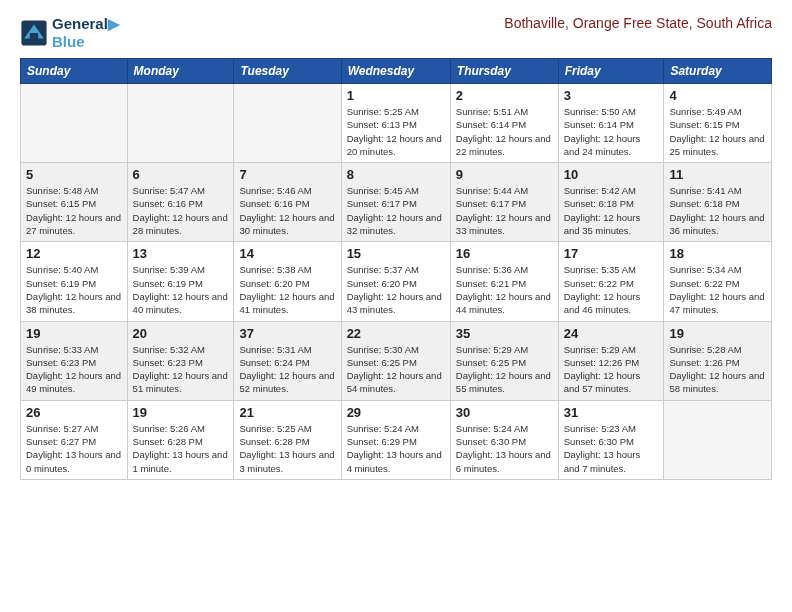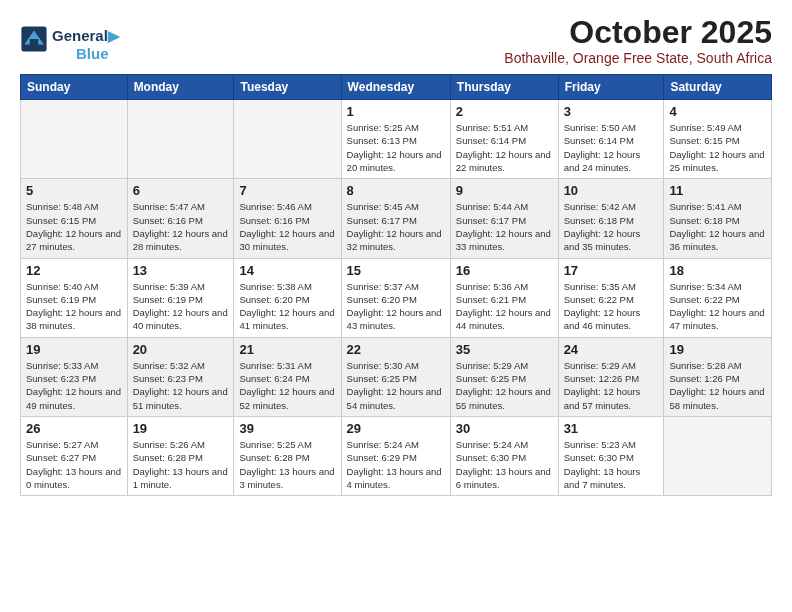--- a/index.html
+++ b/index.html
@@ -50,20 +50,21 @@
       font-size: 10px;
     }
     .calendar th {
       background: #2255a4;
       color: #fff;
       text-align: left;
       padding: 5px 6px;
       font-size: 12px;
       font-weight: bold;
       border: 1px solid #1a4080;
+      font-style: italic;
     }
     .calendar td {
       border: 1px solid #ccc;
       vertical-align: top;
       padding: 4px 5px;
       width: 113px;
       min-height: 70px;
       height: 78px;
       background: #fff;
     }
@@ -90,26 +91,25 @@
 
 <div class="page">
   <div class="header">
     <div class="logo-area">
       <svg class="logo-icon" viewBox="0 0 40 40">
         <rect x="2" y="2" width="36" height="36" rx="4" fill="#1a3a5c"></rect>
         <polygon points="20,8 34,28 6,28" fill="#4a9fd4"></polygon>
         <rect x="14" y="20" width="12" height="10" fill="#1a3a5c"></rect>
       </svg>
       <div>
-        <div style="font-size:15px;font-weight:bold;color:#1a3a5c;margin-top:12px;">General<span style="color:#4a9fd4;">▶</span></div>
-        <div style="font-size:15px;font-weight:bold;color:#4a9fd4;margin-left:24px;">Blue</div>
+        <div style="font-size:15px;font-weight:bold;color:#1a3a5c;">General<span style="color:#4a9fd4;">▶</span></div>
+        <div style="font-size:15px;font-weight:bold;color:#4a9fd4;">Blue</div>
       </div>
     </div>
     <div class="title-area">
-      <div class="month-title">October 2025</div>
       <div class="subtitle">Bothaville, Orange Free State, South Africa</div>
     </div>
   </div>
 
   <table class="calendar">
     <thead>
       <tr>
         <th>Sunday</th>
         <th>Monday</th>
         <th>Tuesday</th>
@@ -264,21 +264,21 @@
 and 49 minutes.</div>
           </td>
           <td>
             <div class="day-number">20</div>
             <div class="day-info">Sunrise: 5:32 AM
 Sunset: 6:23 PM
 Daylight: 12 hours
 and 51 minutes.</div>
           </td>
           <td>
-            <div class="day-number">21</div>
+            <div class="day-number">37</div>
             <div class="day-info">Sunrise: 5:31 AM
 Sunset: 6:24 PM
 Daylight: 12 hours
 and 52 minutes.</div>
           </td>
           <td>
             <div class="day-number">22</div>
             <div class="day-info">Sunrise: 5:30 AM
 Sunset: 6:25 PM
 Daylight: 12 hours
@@ -315,21 +315,21 @@
 and 0 minutes.</div>
           </td>
           <td>
             <div class="day-number">19</div>
             <div class="day-info">Sunrise: 5:26 AM
 Sunset: 6:28 PM
 Daylight: 13 hours
 and 1 minute.</div>
           </td>
           <td>
-            <div class="day-number">39</div>
+            <div class="day-number">21</div>
             <div class="day-info">Sunrise: 5:25 AM
 Sunset: 6:28 PM
 Daylight: 13 hours
 and 3 minutes.</div>
           </td>
           <td>
             <div class="day-number">29</div>
             <div class="day-info">Sunrise: 5:24 AM
 Sunset: 6:29 PM
 Daylight: 13 hours

